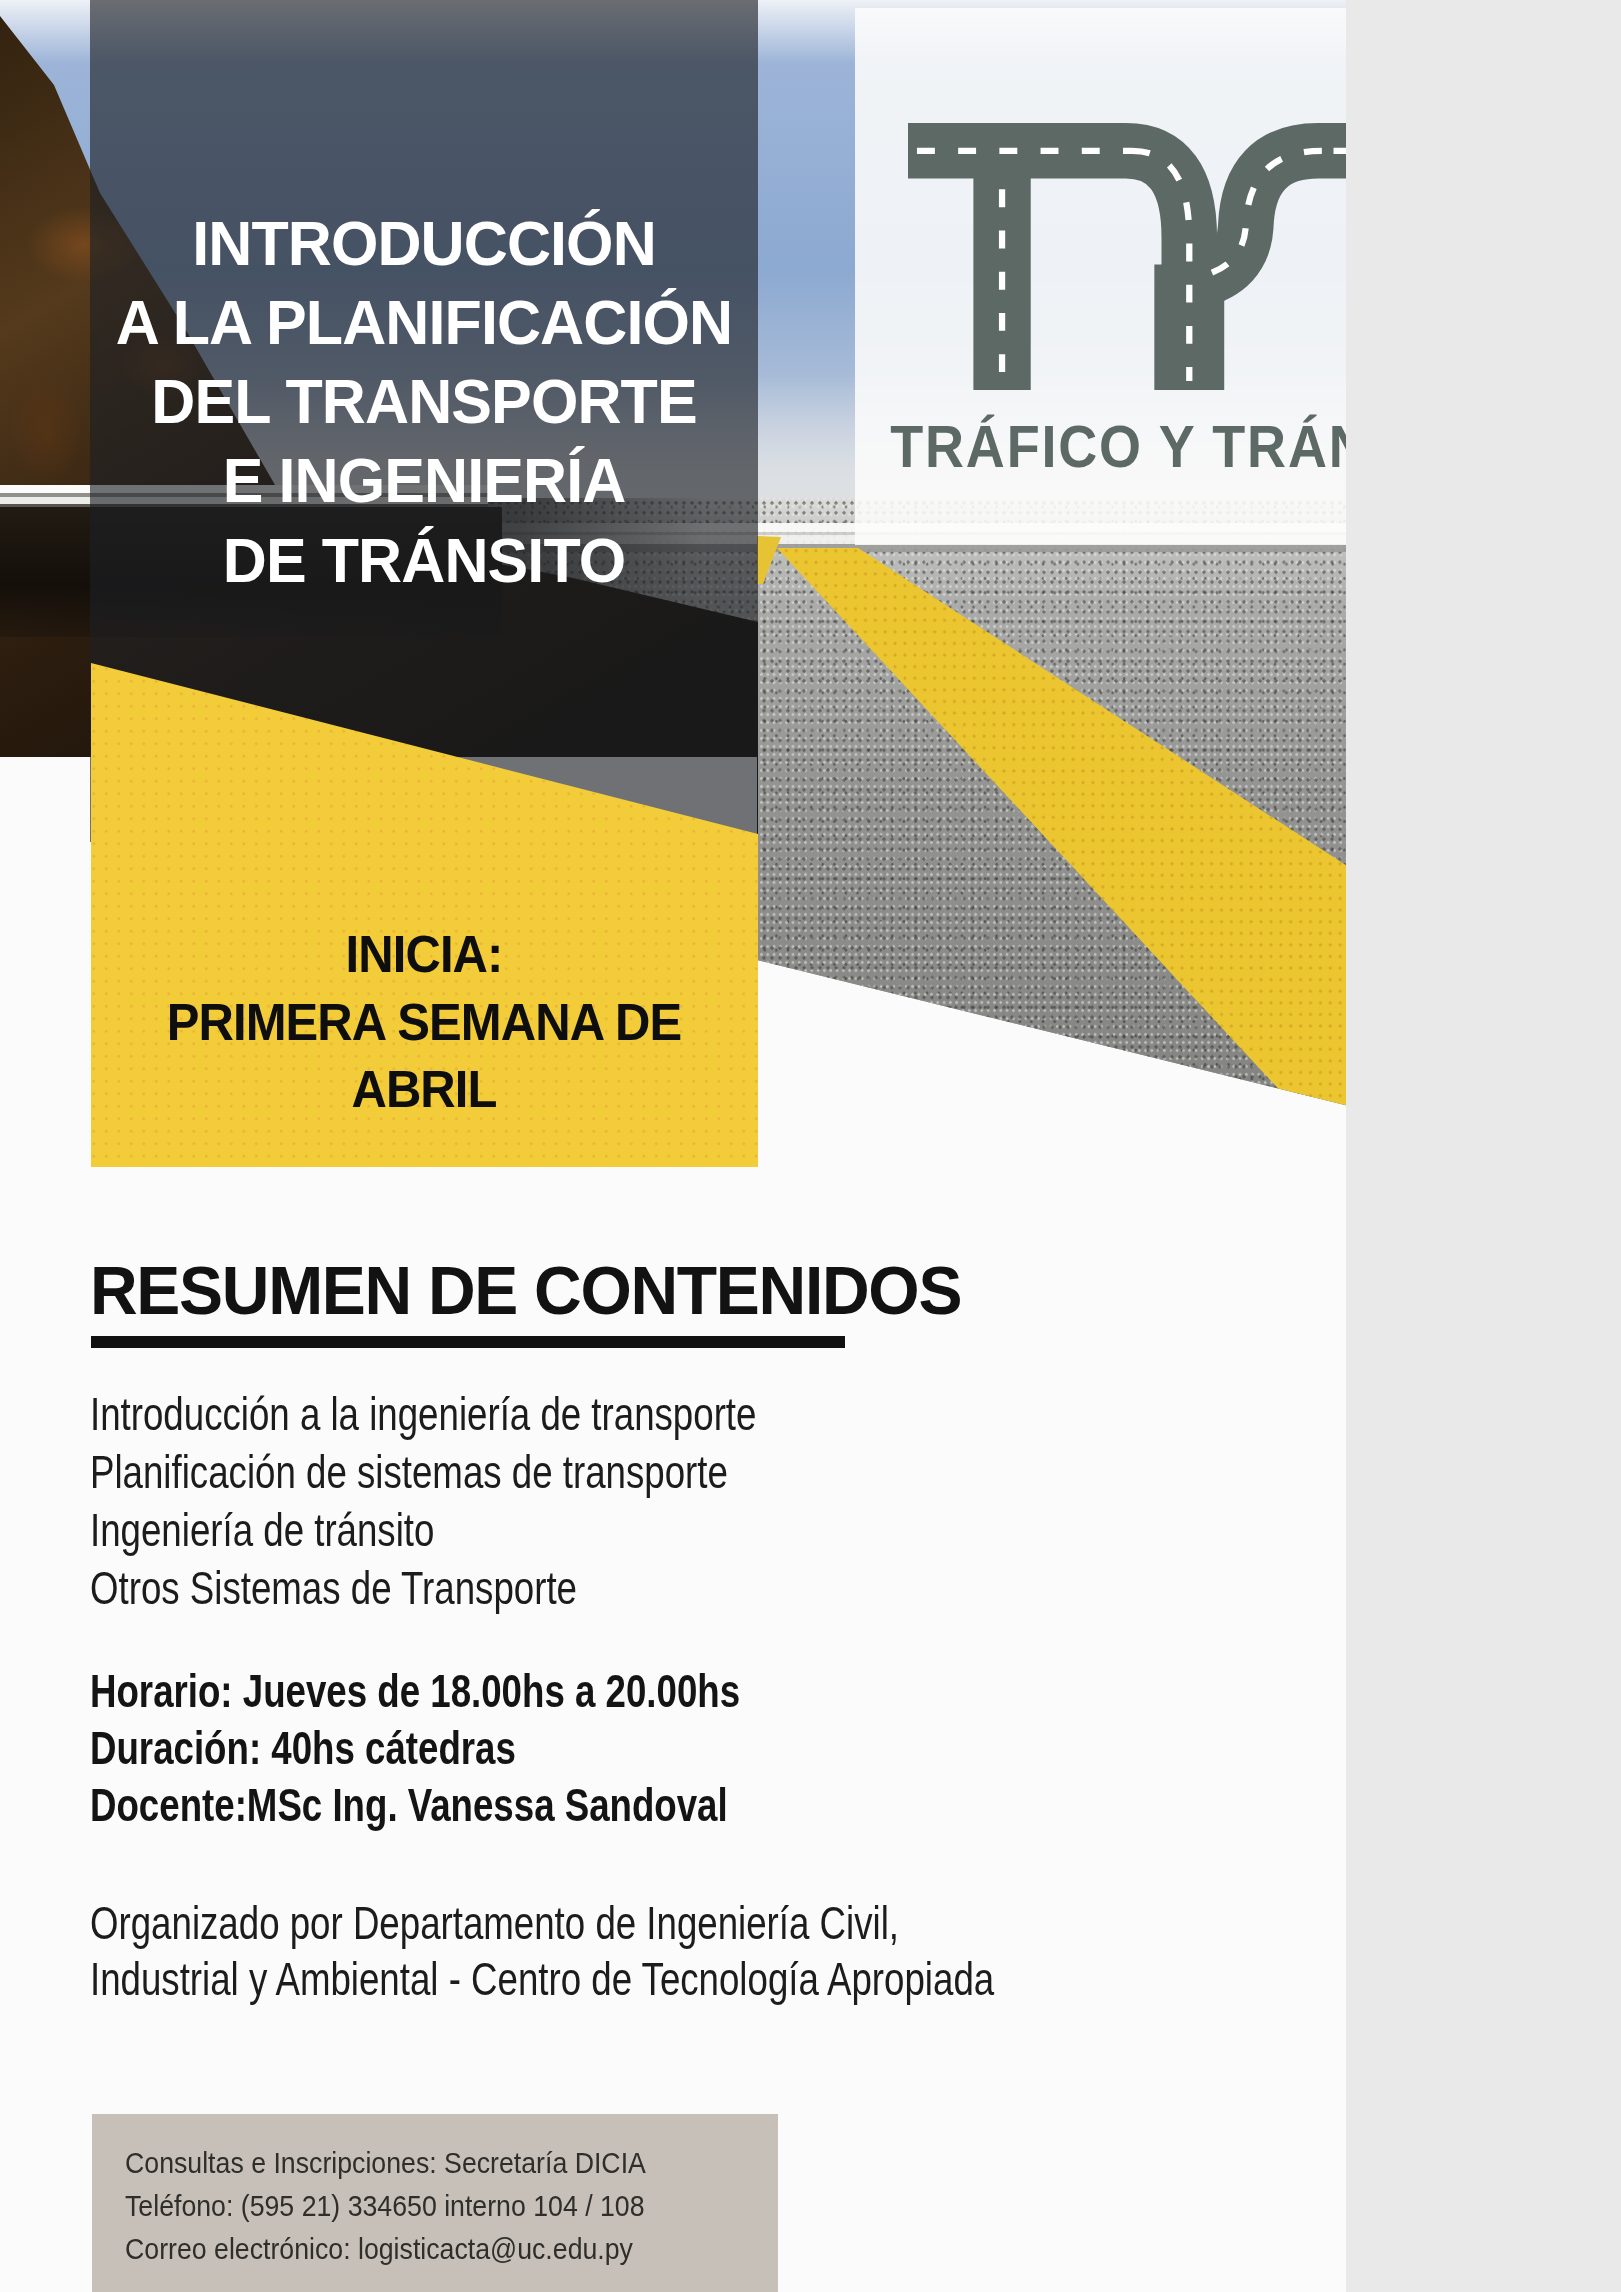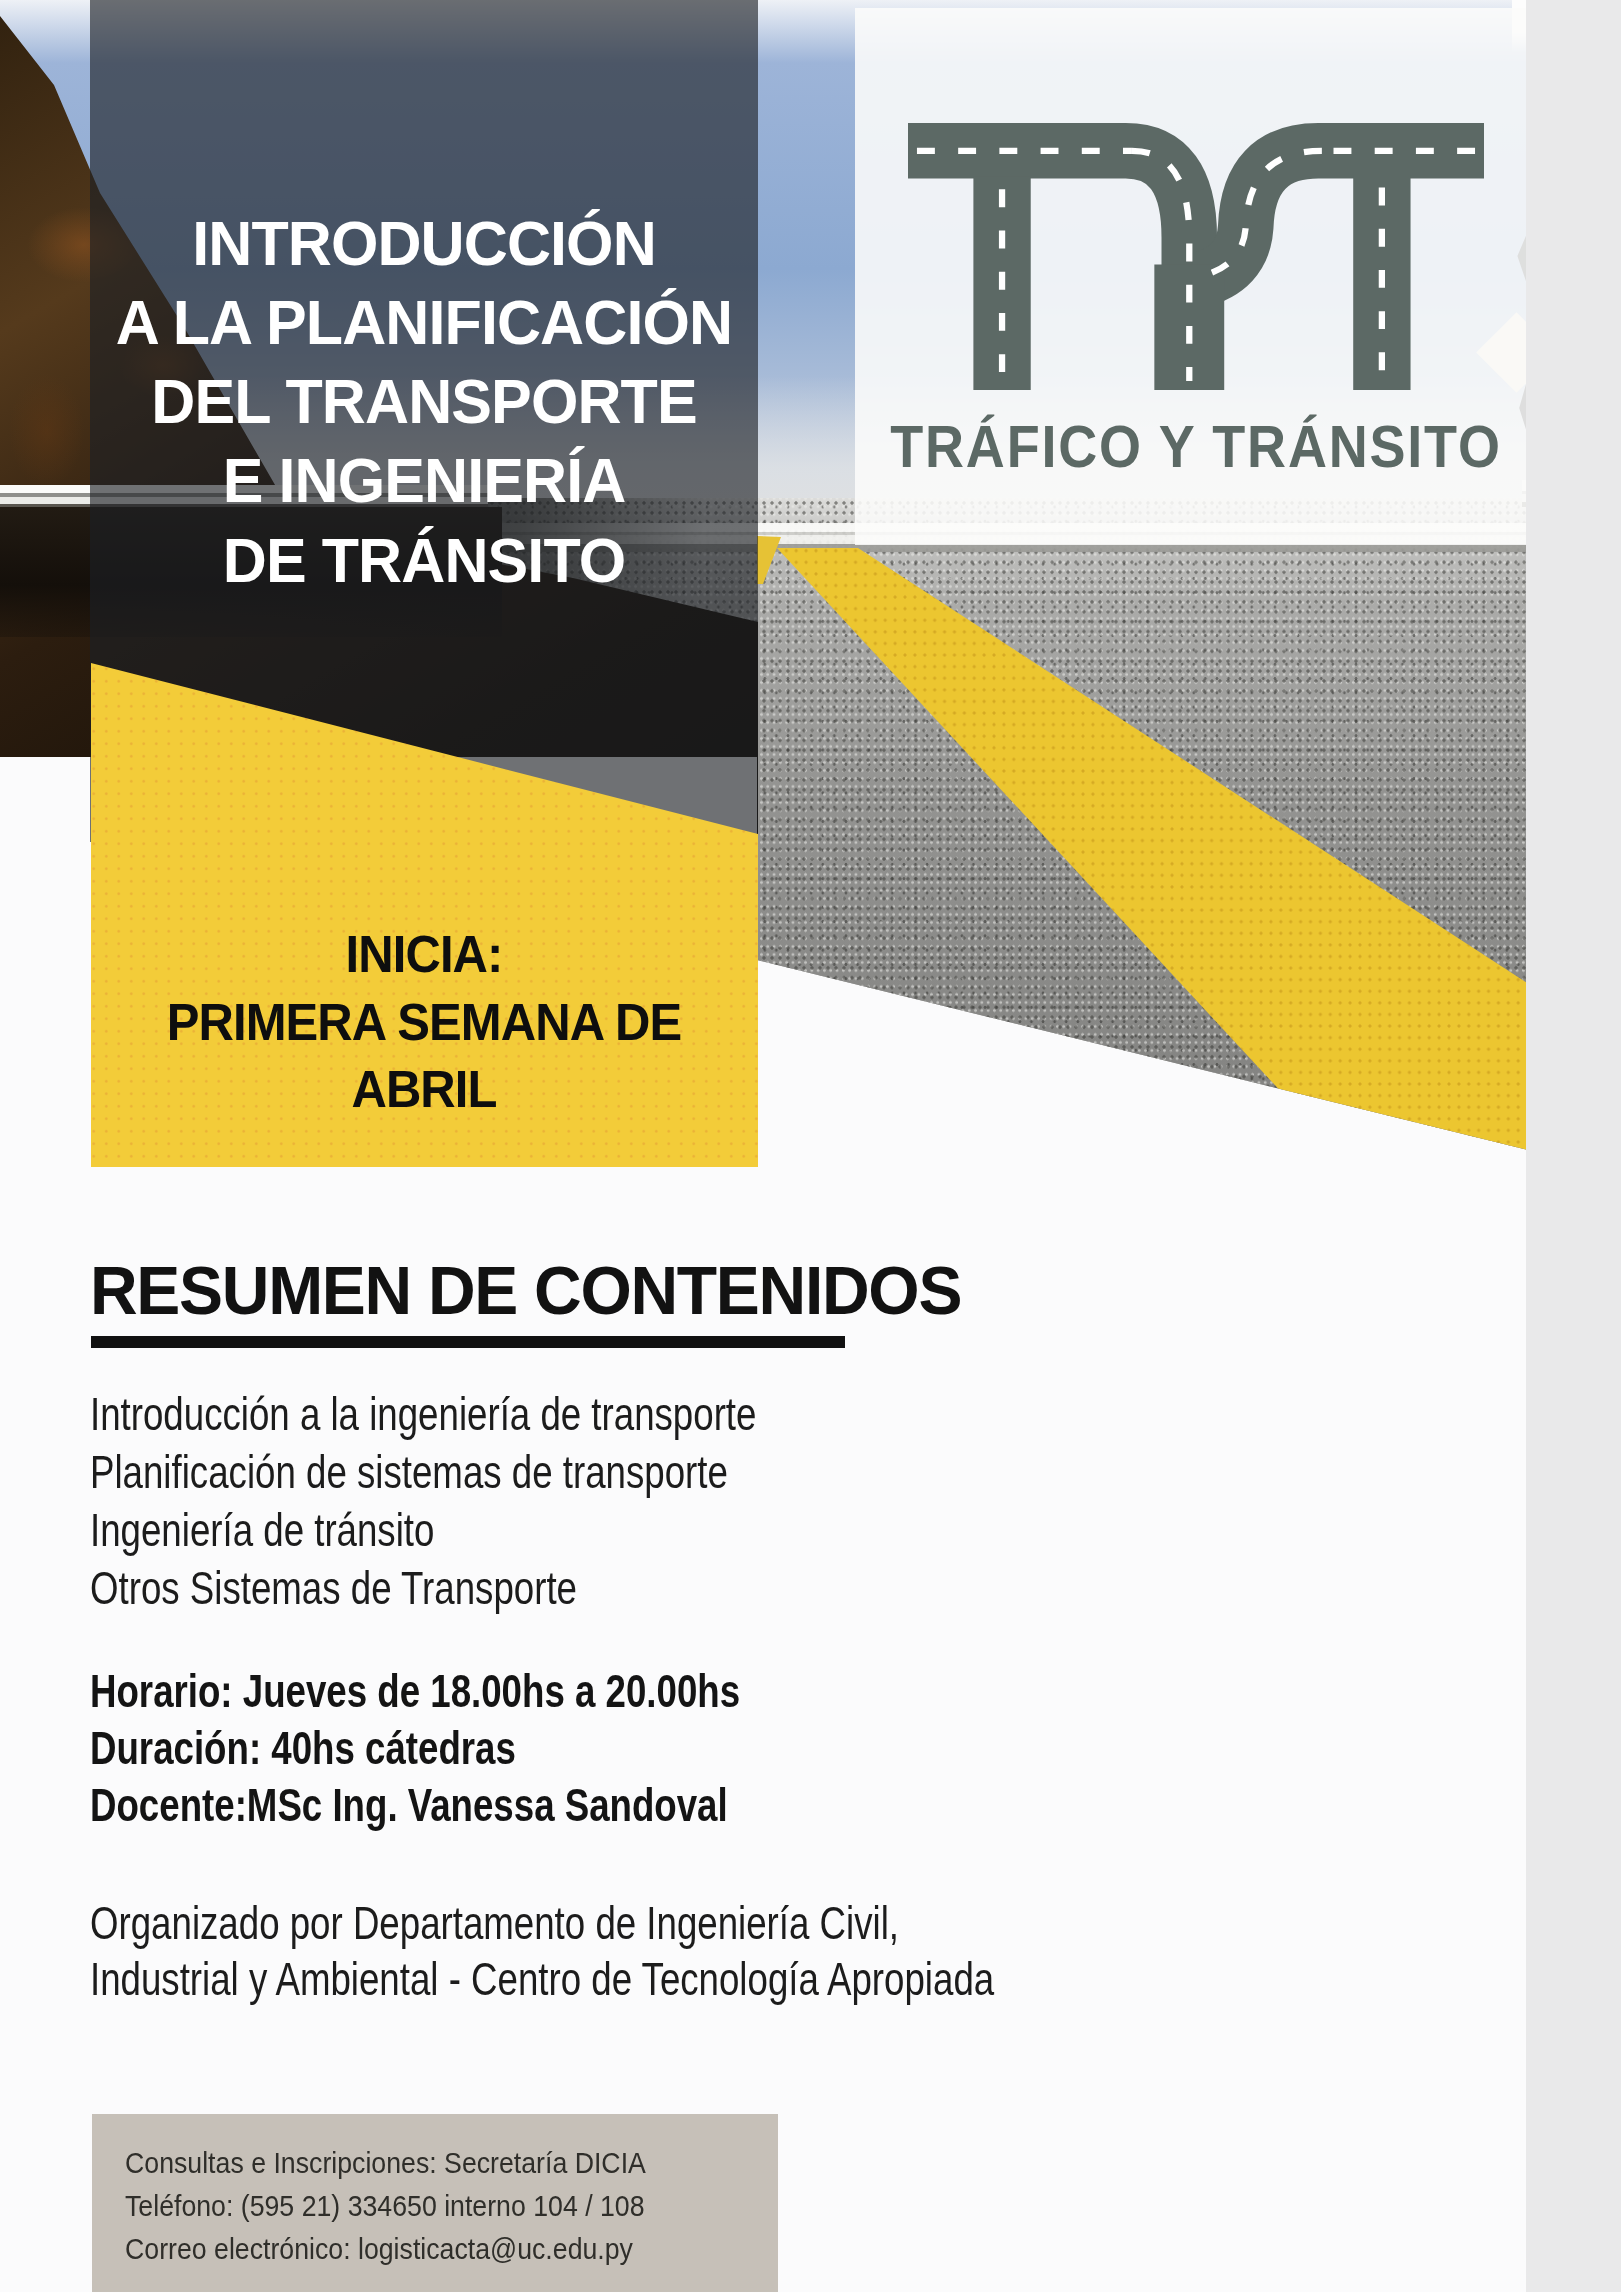--- a/index.html
+++ b/index.html
@@ -1,17 +1,17 @@
 <!DOCTYPE html>
 <html style="font-size:14.3px"><head>
 <meta charset="utf-8">
 <style>
   html,body{margin:0;padding:0;background:#e9e9ea;}
   .poster{
-    position:relative; width:1526px; height:2293px; overflow:hidden;
+    position:relative; width:1346px; height:2293px; overflow:hidden;
     background:#fbfbfc; font-family:"Liberation Sans", sans-serif;
   }
 
   
   .photo{
     position:absolute; left:0; top:0; width:1621px; height:1178px;
     clip-path:polygon(0 0, 1621px 0, 1621px 1173px, 757px 960px, 757px 757px, 0 757px);
   }
   .sky{
     position:absolute; left:0; top:0; width:1621px; height:591px;

